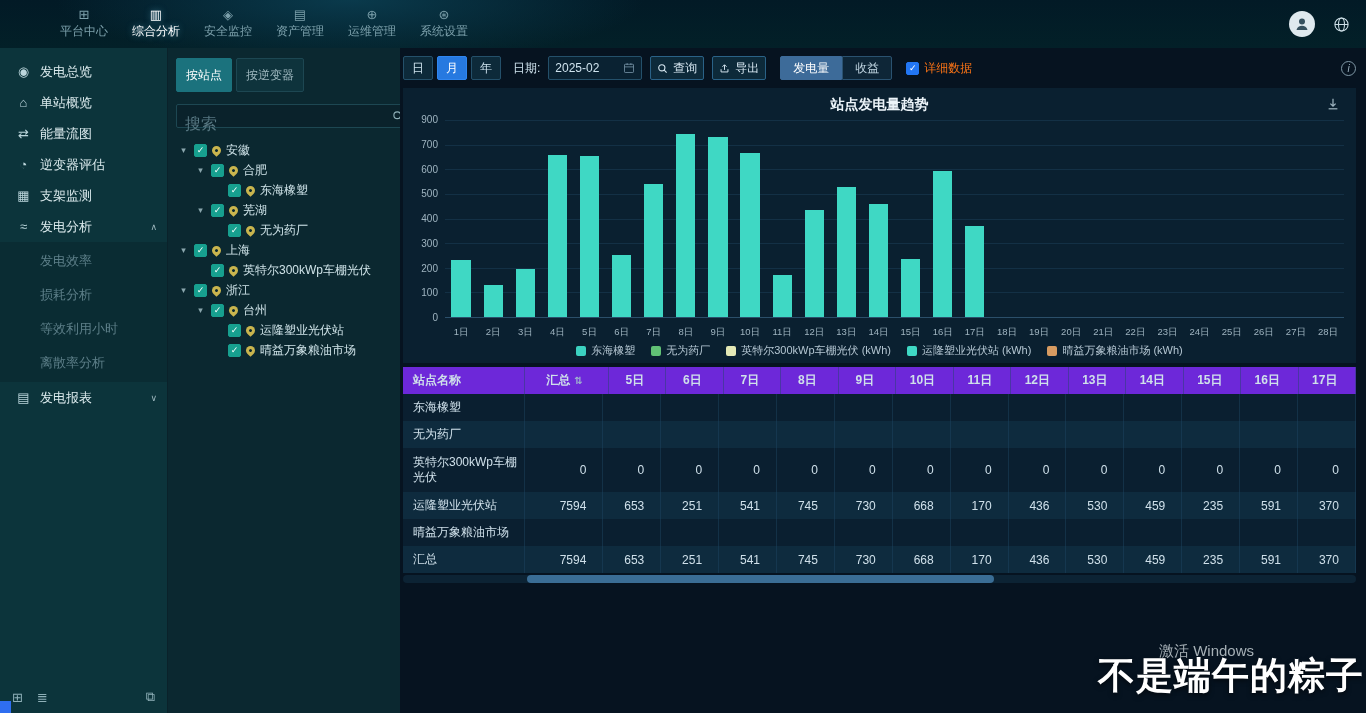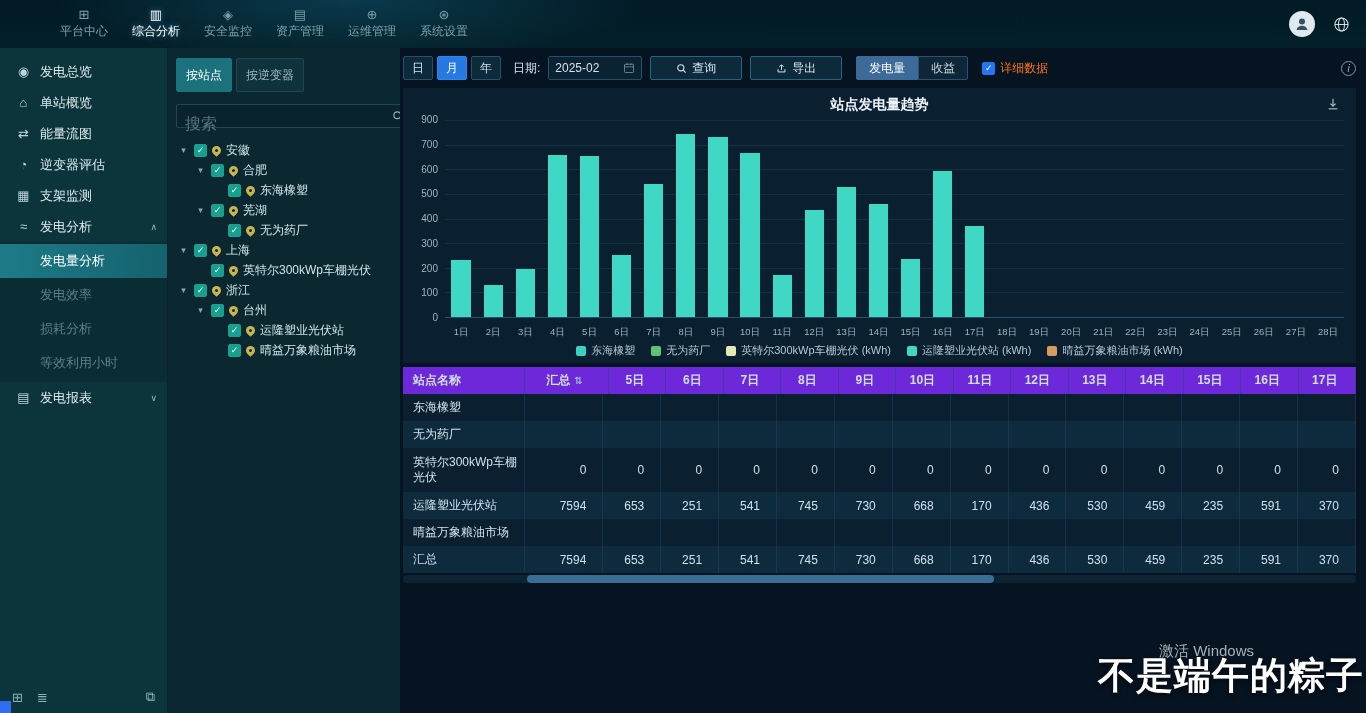--- a/index.html
+++ b/index.html
@@ -62,21 +62,21 @@
 
   
   .main{flex:1;padding:7px 10px 0 3px;position:relative;background:#061320;min-width:0;}
   .toolbar{display:flex;align-items:center;gap:8px;height:26px;margin-bottom:7px;}
   .seg{display:flex;gap:4px;}
   .pbtn{width:30px;height:24px;background:#0d2a3a;border:1px solid #24506a;color:#cfe3ee;font-size:12px;border-radius:2px;cursor:pointer;}
   .pbtn.active{background:#2679e0;border-color:#2f86f0;color:#fff;}
   .lbl{font-size:12px;color:#cfe3ee;margin-left:4px;}
   .dateinput{width:94px;height:24px;background:#0a2232;border:1px solid #24506a;border-radius:2px;display:flex;align-items:center;justify-content:space-between;padding:0 6px;font-size:12px;color:#cfe3ee;cursor:pointer;}
   .cal{color:#7f9cb0;display:flex;}
-  .btn{height:24px;padding:0 25px;background:#0d2a3a;border:1px solid #2a6287;border-radius:2px;color:#d8e8f2;font-size:12px;display:flex;align-items:center;gap:5px;cursor:pointer;}
+  .btn{height:24px;padding:0 6px;background:#0d2a3a;border:1px solid #2a6287;border-radius:2px;color:#d8e8f2;font-size:12px;display:flex;align-items:center;gap:5px;cursor:pointer;}
   .btn svg{display:block;}
   .seg2{display:flex;margin-left:6px;}
   .mbtn{height:24px;padding:0 12px;font-size:12px;border:1px solid #2a5270;background:#0e2637;color:#bfd4e0;cursor:pointer;}
   .mbtn:first-child{border-radius:2px 0 0 2px;}
   .mbtn:last-child{border-radius:0 2px 2px 0;}
   .mbtn.active{background:#3d6b99;border-color:#3d6b99;color:#fff;}
   .detail{display:flex;align-items:center;gap:5px;font-size:12px;color:#f97316;cursor:pointer;margin-left:6px;}
   .info{margin-left:auto;width:15px;height:15px;border:1px solid #7f98a6;border-radius:50%;color:#9fb4c0;font-size:10px;display:flex;align-items:center;justify-content:center;cursor:pointer;font-style:italic;}
 
   
@@ -191,24 +191,24 @@
           <div class="side-item">
             <span class="side-icon">▦</span>
             <span class="side-label">支架监测</span>
           </div>
           <div class="side-item">
             <span class="side-icon">≈</span>
             <span class="side-label">发电分析</span>
             <span class="chev">∧</span>
           </div>
           <div class="submenu">
-            <div class="sub-item active">发电量分析</div>
             <div class="sub-item">发电效率</div>
             <div class="sub-item">损耗分析</div>
             <div class="sub-item">等效利用小时</div>
+            <div class="sub-item">离散率分析</div>
           </div>
           <div class="side-item">
             <span class="side-icon">▤</span>
             <span class="side-label">发电报表</span>
             <span class="chev">∨</span>
           </div>
         </div>
       <div class="side-footer">
         <span>⊞</span>
         <span>≣</span>

